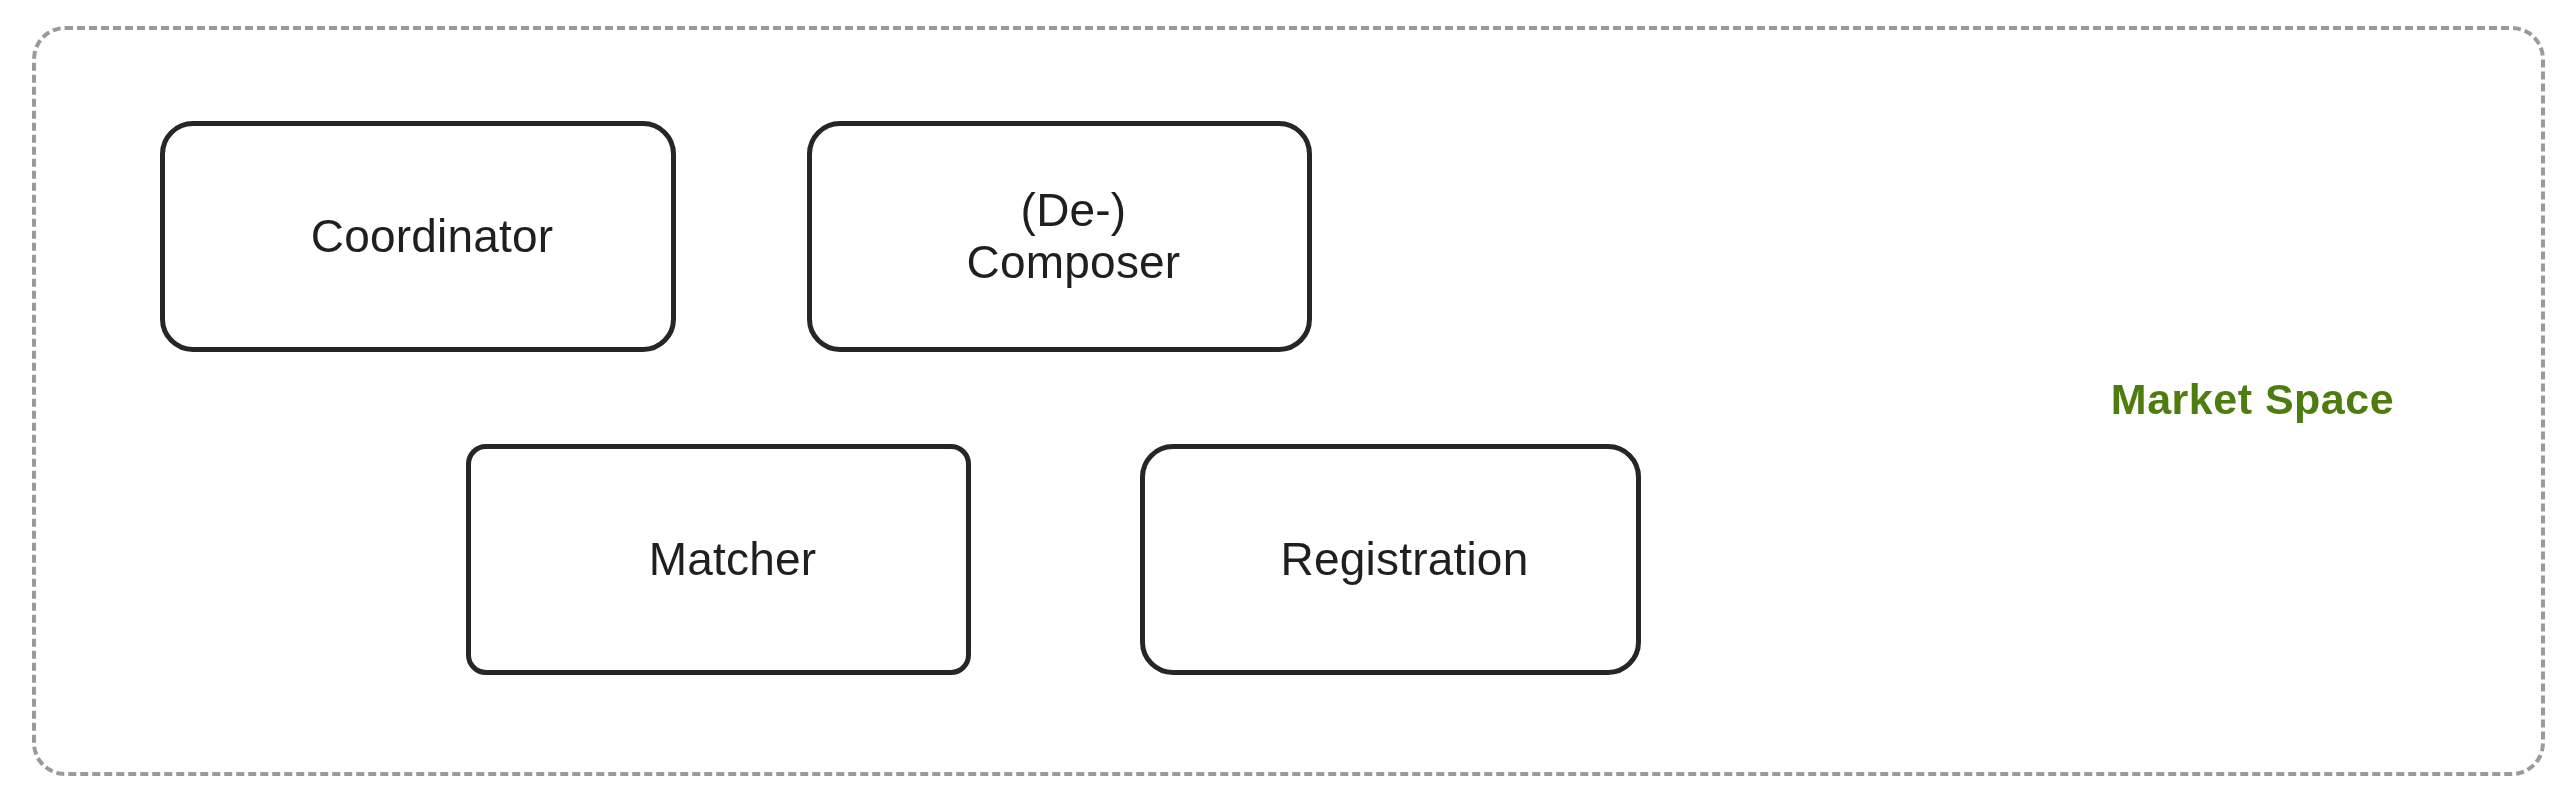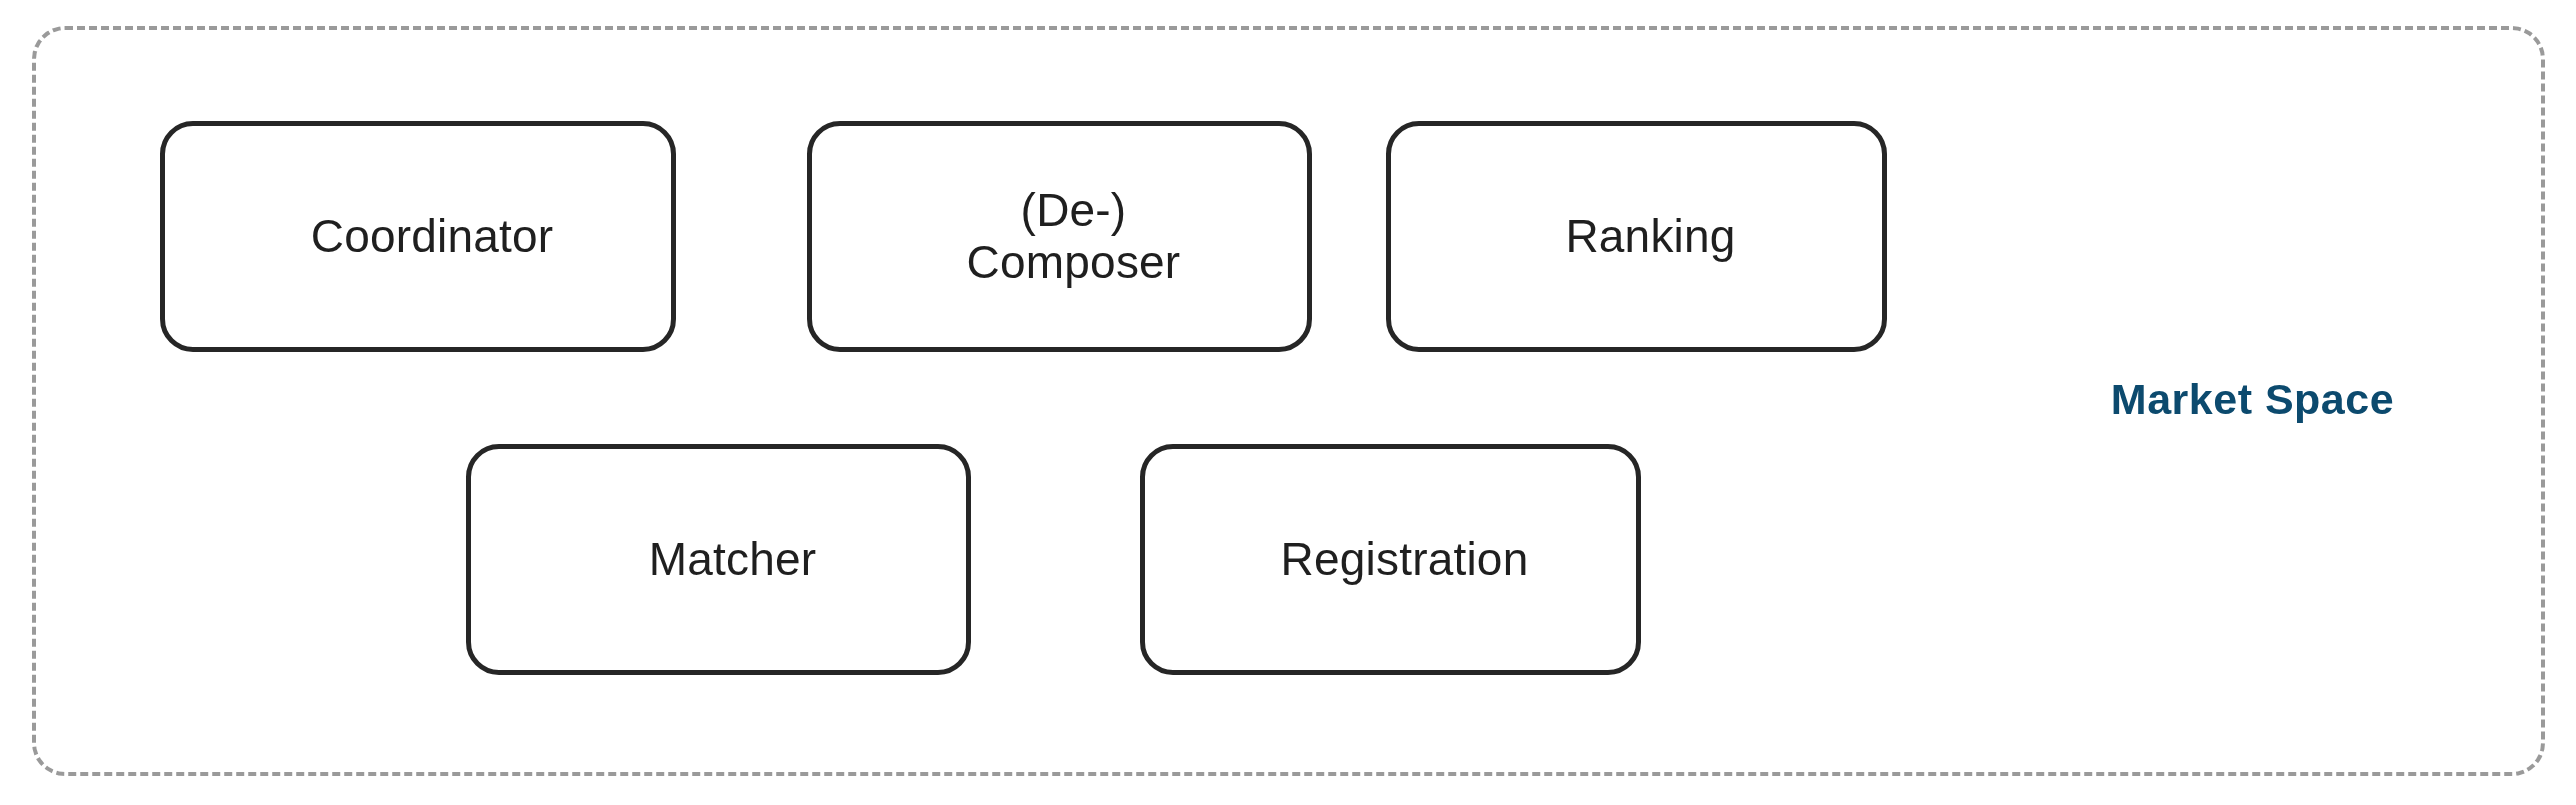--- a/index.html
+++ b/index.html
@@ -62,34 +62,34 @@
     left: 160px;  top: 121px;  width: 516px;  height: 231px;
   }
   #box-decomposer {
     left: 772px;  top: 121px;  width: 505px;  height: 231px; margin-left: 35px;
   }
   #box-ranking {
     left: 1386px; top: 121px;  width: 501px;  height: 231px;
   }
   
   #box-matcher {
-    left: 466px;  top: 444px;  width: 505px;  height: 231px;
+    left: 466px;  top: 444px;  width: 505px;  height: 231px; border-radius: 20px;
   }
   #box-registration {
     left: 1140px; top: 444px;  width: 501px;  height: 231px;
   }
 
   
   .market-space-label {
     position: absolute;
     left: 2037px;
     top: 376px;
     width: 431px;
     text-align: center;
-    color: #0c4a6e;
+    color: #4d7c0f;
     font-family: "Liberation Sans", sans-serif;
     font-size: 43px;
     font-weight: 700;
     letter-spacing: 0.5px;
     line-height: 1.1;
   }
 </style>
 </head>
 <body>
 
@@ -99,23 +99,20 @@
 
   <div class="component-box" id="box-coordinator">
     <span class="box-label">Coordinator</span>
   </div>
 
   <div class="component-box" id="box-decomposer">
     <span class="box-label">(De-)
 Composer</span>
   </div>
 
-  <div class="component-box" id="box-ranking">
-    <span class="box-label">Ranking</span>
-  </div>
 
   <div class="component-box" id="box-matcher">
     <span class="box-label">Matcher</span>
   </div>
 
   <div class="component-box" id="box-registration">
     <span class="box-label">Registration</span>
   </div>
 
   <div class="market-space-label">Market Space</div>

